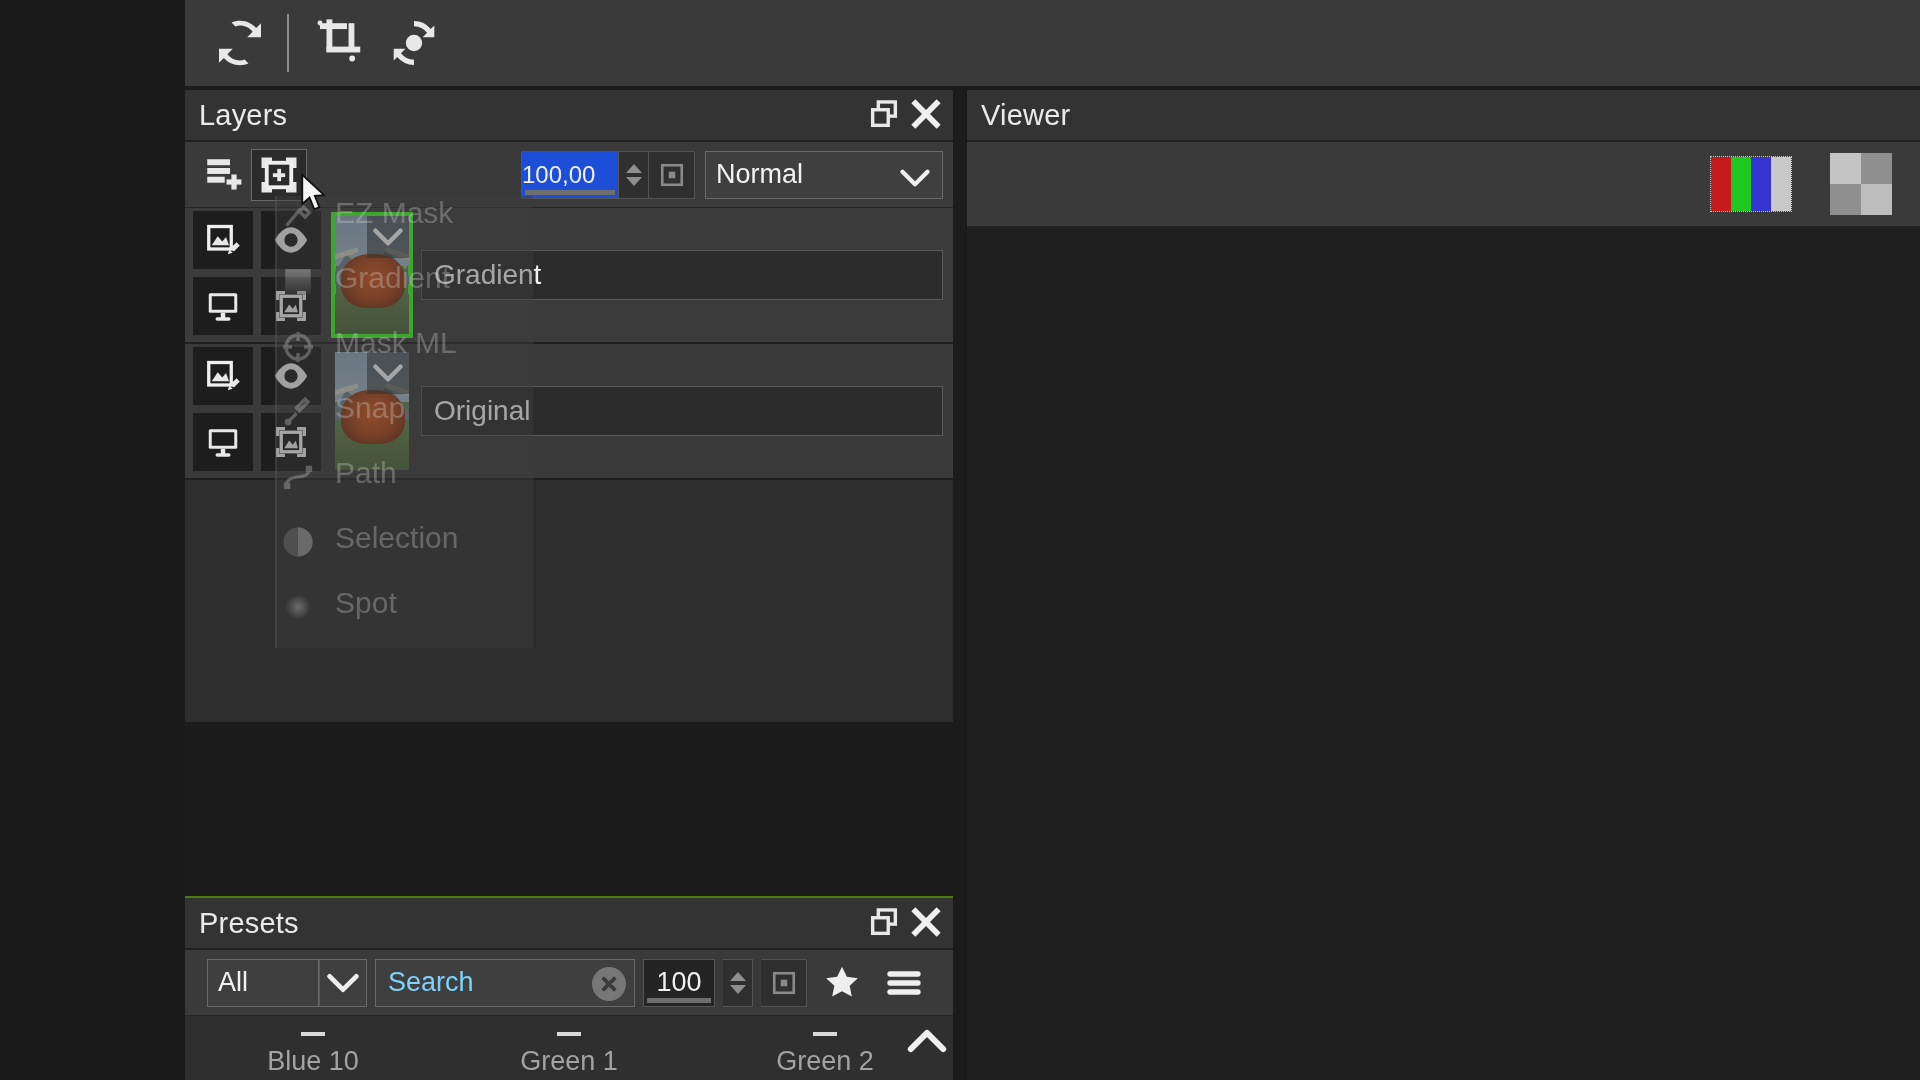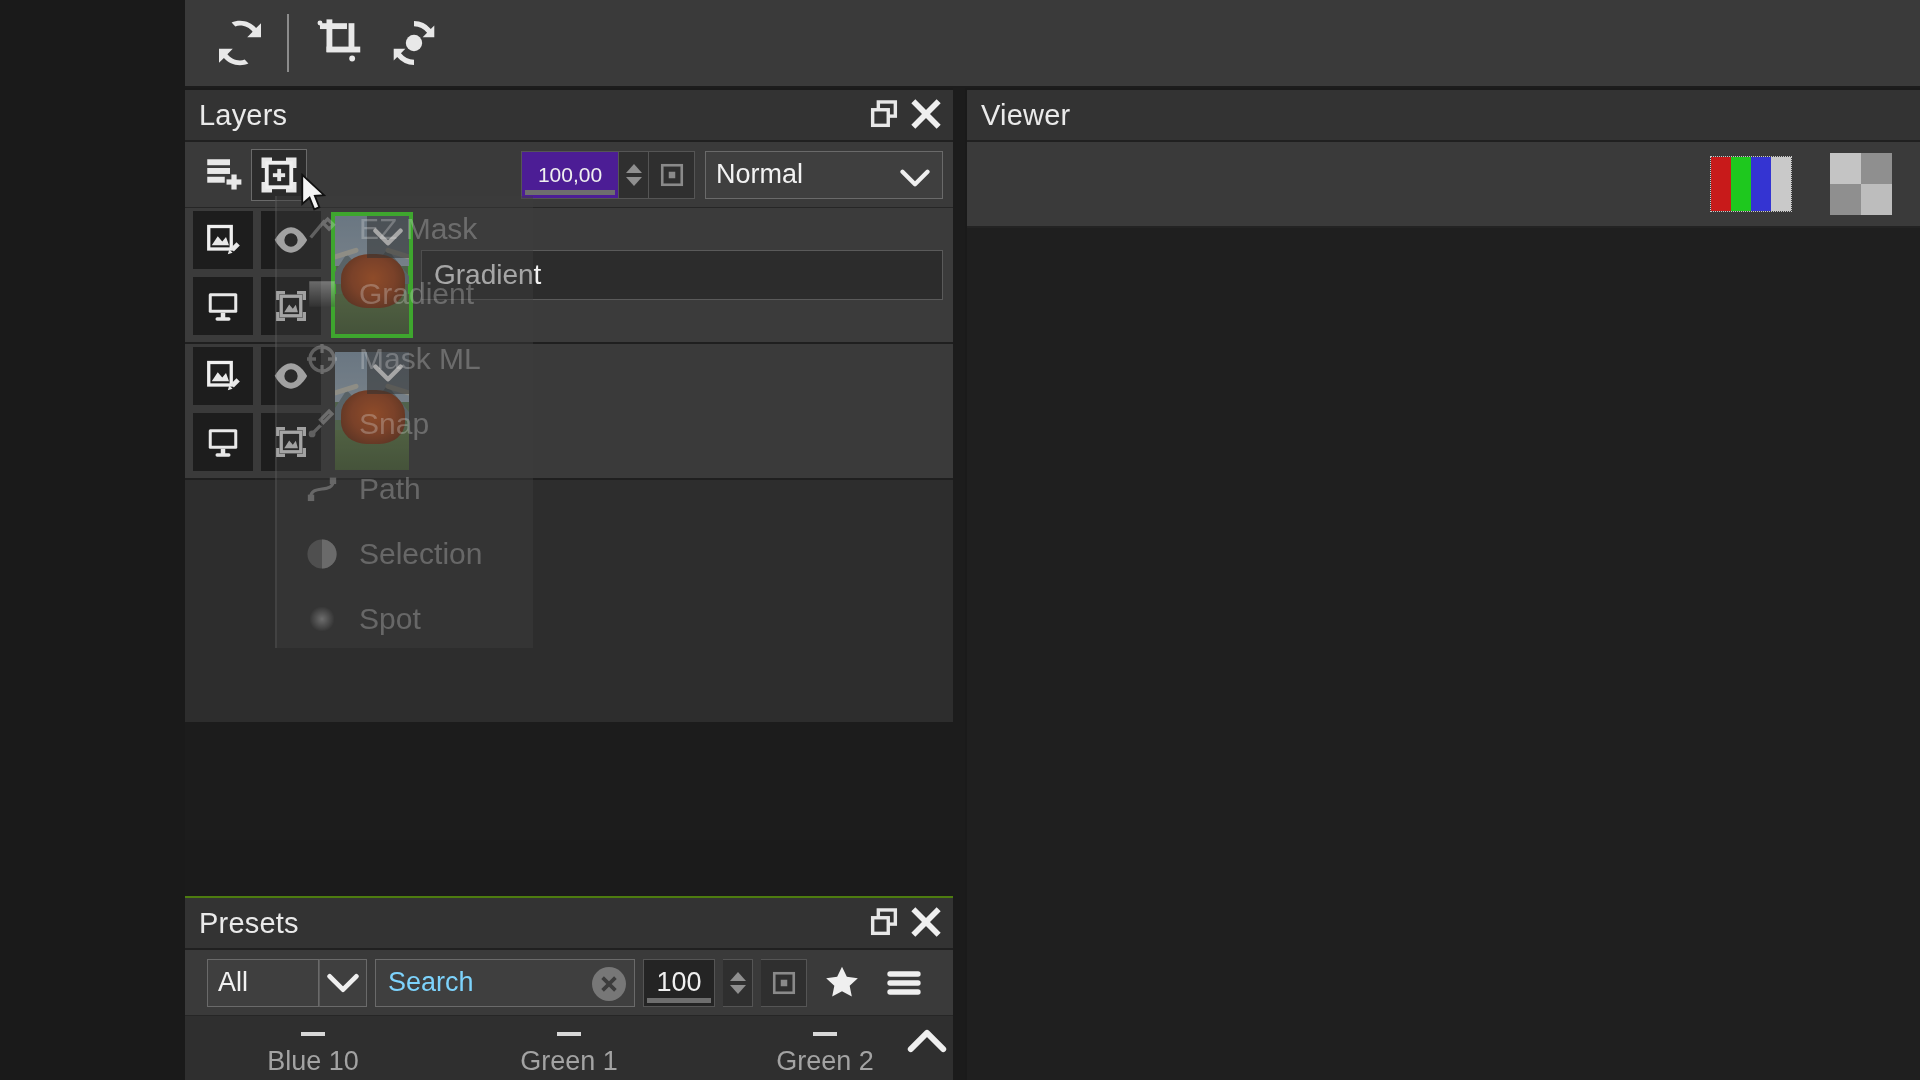--- a/index.html
+++ b/index.html
@@ -41,23 +41,23 @@
     background: #2d2d2d; border-top: 2px solid #1a1a1a;
   }
   .layers-toolbar {
     height: 66px; background: #3a3a3a; display: flex; align-items: center; padding: 0 10px;
     border-bottom: 1px solid #262626; position: relative;
   }
   .lt-btn { width: 56px; height: 52px; display: flex; align-items: center; justify-content: center; }
   .lt-btn.active { background: #2b2b2b; border: 1px solid #6a6a6a; }
   .spacer-flex { flex: 1; }
   .spin {
-    width: 98px; height: 48px; background: #4c1d95; border: 1px solid #555;
-    display: flex; align-items: center; justify-content: center;
-    color: #f0f0f0; font-size: 21px; position: relative;
+    width: 98px; height: 48px; background: #1d4ed8; border: 1px solid #555;
+    display: flex; align-items: center; 
+    color: #f0f0f0; font-size: 24px; position: relative;
   }
   .spin::after {
     content: ""; position: absolute; left: 3px; right: 3px; bottom: 3px; height: 5px; background: #6e6e6e;
   }
   .spin-arrows {
     width: 30px; height: 48px; background: #2f2f2f; border: 1px solid #555; border-left: none;
     display: flex; flex-direction: column; align-items: center; justify-content: center; gap: 4px;
   }
   .spin-reset {
     width: 46px; height: 48px; background: #2f2f2f; border: 1px solid #555; border-left: none;
@@ -104,21 +104,21 @@
     padding-left: 12px; color: #f2f2f2; font-size: 28px;
   }
 
   
   .ghost-menu {
     position: absolute; left: 275px; top: 196px; width: 258px; height: 452px;
     background: rgba(62,62,62,.42); z-index: 5; pointer-events: none;
     border-left: 2px solid rgba(120,120,120,.22);
   }
   .ghost-item {
-    height: 65px; display: flex; align-items: center; padding-left: 24px; gap: 16px;
+    height: 65px; display: flex; align-items: flex-start; padding-left: 0; gap: 16px;
   }
   .ghost-item .gi-label { color: rgba(222,222,222,.30); font-size: 30px; white-space: nowrap; }
   .ghost-ic { width: 42px; height: 42px; display: flex; align-items: center; justify-content: center; opacity: .30; }
 
   
   .presets-panel {
     position: absolute; left: 185px; top: 896px; width: 768px; height: 184px;
     background: #2d2d2d; border-top: 2px solid #4d7c0f;
   }
   .presets-toolbar {
@@ -351,20 +351,23 @@
           <div class="grass"></div>
         <div class="horn-l"></div>
           <div class="horn-r"></div>
         <div class="cow"></div>
         <div class="thumb-chev">
           <svg width="30" height="20" viewBox="0 0 24 16">
               <path d="M2 3 L12 13 L22 3" fill="none" stroke="#f2f2f2" stroke-width="3.6" stroke-linecap="round" stroke-linejoin="round"></path>
             </svg>
         </div>
       </div>
+      <div class="layer-name">
+        <span>Original</span>
+      </div>
     </div>
   </div>
 
   <div class="ghost-menu">
     <div class="ghost-item">
       <span class="ghost-ic">
         <svg width="34" height="34" viewBox="0 0 24 24">
             <path d="M4 18 L14 6 M16 5l4 4-3 3-4-4z" stroke="#dedede" stroke-width="2.4" fill="none"></path>
           </svg>
       </span>

